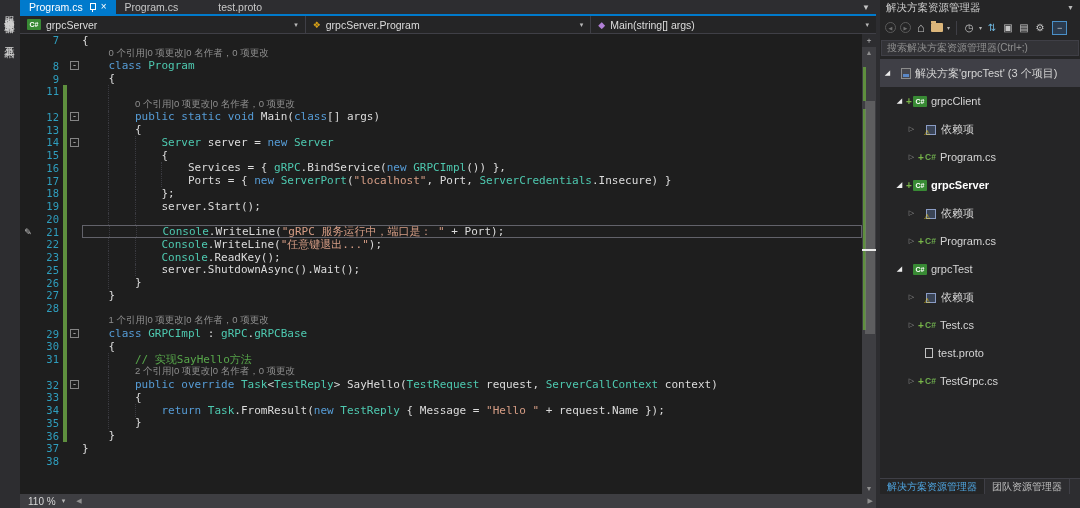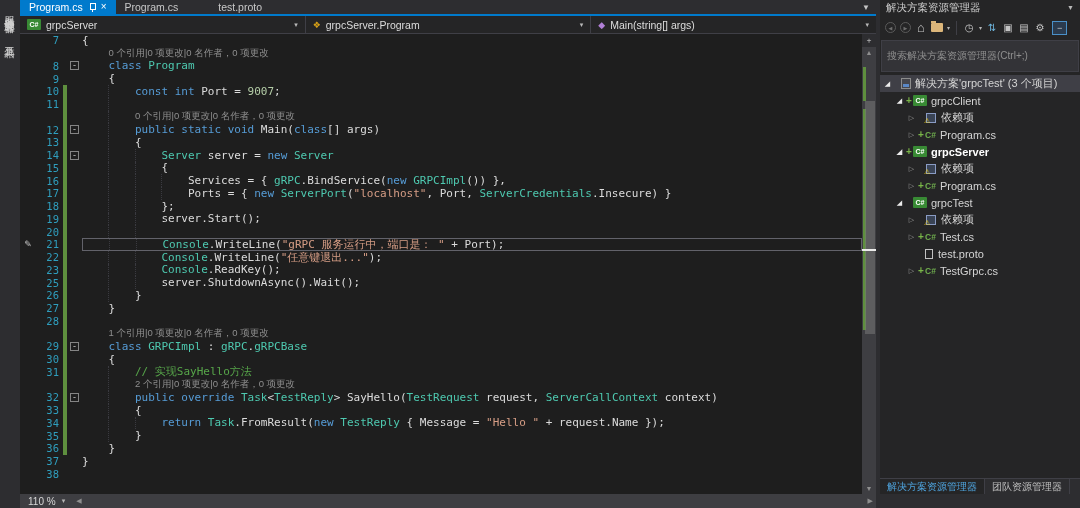--- a/index.html
+++ b/index.html
@@ -64,23 +64,23 @@
   .sx-header .hcaret{margin-left:auto;font-size:7px;color:#b9b9b9}
   .sx-toolbar{height:25px;flex:none;display:flex;align-items:center;gap:4px;padding:0 5px;color:#c5c5c5}
   .tb-i{display:inline-flex;align-items:center;justify-content:center;font-size:10px;min-width:12px;height:15px}
   .tb-circle{width:11px;height:11px;border:1px solid #5a5a5a;border-radius:50%;color:#6e6e6e;font-size:5px;display:inline-flex;align-items:center;justify-content:center}
   .ic-folder{width:12px;height:9px;background:#dcb67a;border-radius:1px;position:relative;display:inline-block}
   .ic-folder::before{content:"";position:absolute;top:-2px;left:0;width:5px;height:2px;background:#dcb67a}
   .tb-caret{font-size:6px;color:#b5b5b5}
   .tb-sep{width:1px;height:14px;background:#3f3f46;margin:0 2px}
   .tb-sync{color:#6fb8e0}
   .tb-box{width:15px;height:14px;border:1px solid #4a90c8;background:#2b3b4e;color:#d0d0d0;font-size:9px;display:inline-flex;align-items:center;justify-content:center;margin-left:2px}
-  .sx-search{height:32px;flex:none;margin:0 1px;background:#333337;border:1px solid #3f3f46;color:#8f8f8f;font-size:10px;display:flex;align-items:center;padding:4px 5px;white-space:nowrap;overflow:hidden}
+  .sx-search{height:16px;flex:none;margin:0 1px;background:#333337;border:1px solid #3f3f46;color:#8f8f8f;font-size:10px;display:flex;align-items:center;padding:4px 5px;white-space:nowrap;overflow:hidden}
   .sx-tree{flex:1;padding-top:3px;overflow:hidden}
-  .trow{height:17px;display:flex;align-items:center;font-size:11px;color:#d4d4d4;white-space:nowrap}
+  .trow{height:28px;display:flex;align-items:center;font-size:11px;color:#d4d4d4;white-space:nowrap}
   .trow.sel{background:#3f3f46}
   .trow.bold{font-weight:bold;color:#fff}
   .arr{width:11px;flex:none;text-align:center;font-size:7px;color:#ececec}
   .arr.col{color:#9b9b9b;font-size:7px}
   .plus{color:#7ab648;font-size:10px;font-weight:bold;width:8px;flex:none;text-align:center}
   .noplus{width:8px;flex:none}
   .ic-sln{width:10px;height:11px;border:1px solid #8c8c8c;background:#46464c;position:relative;flex:none;margin-right:4px}
   .ic-sln::before{content:"";position:absolute;left:1px;right:1px;bottom:1px;height:3px;background:#5a87c5}
   .ic-csf{color:#6fae4e;font-weight:bold;font-size:8.5px;margin-right:4px;flex:none}
   .ic-dep{position:relative;width:12px;height:11px;flex:none;margin-right:4px}
@@ -162,27 +162,20 @@
         </div>
         <div class="crow">
           <span class="glyph"></span>
           <span class="lnum">9</span>
           <span class="chbar"></span>
           <span class="foldm"></span>
           <div class="codec"><span class="tok-p">    </span><span class="tok-p">{</span></div>
         </div>
         <div class="crow">
           <span class="glyph"></span>
-          <span class="lnum">10</span>
-          <span class="chbar on"></span>
-          <span class="foldm"></span>
-          <div class="codec"><i class="guide" style="left: 4ch;"></i><span class="tok-p">        </span><span class="tok-k">const</span><span class="tok-p"> </span><span class="tok-k">int</span><span class="tok-p"> Port = </span><span class="tok-n">9007</span><span class="tok-p">;</span></div>
-        </div>
-        <div class="crow">
-          <span class="glyph"></span>
           <span class="lnum">11</span>
           <span class="chbar on"></span>
           <span class="foldm"></span>
           <div class="codec"><i class="guide" style="left: 4ch;"></i><span class="tok-p">        </span></div>
         </div>
         <div class="crow">
           <span class="glyph"></span>
           <span class="lnum"></span>
           <span class="chbar on"></span>
           <span class="foldm"></span>

